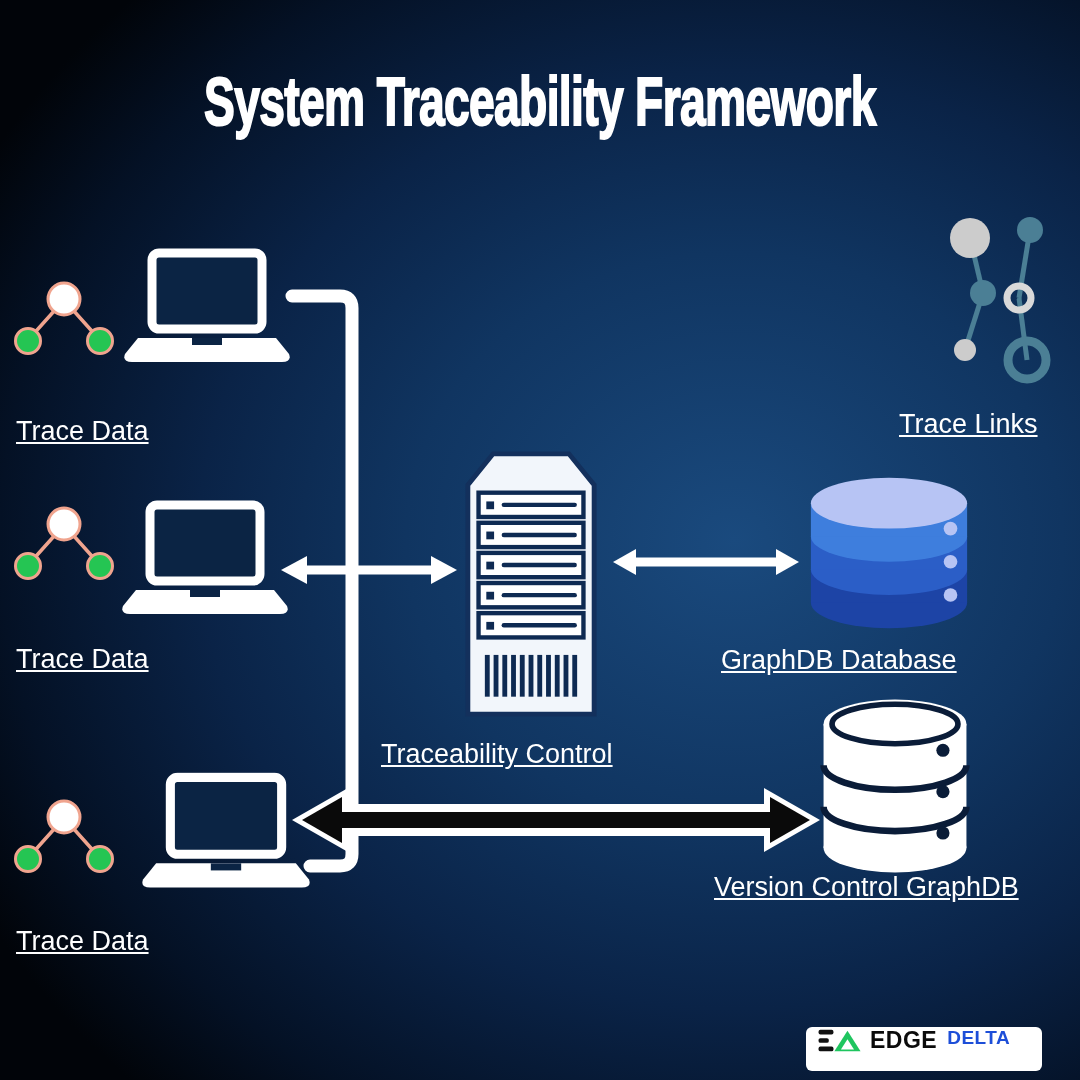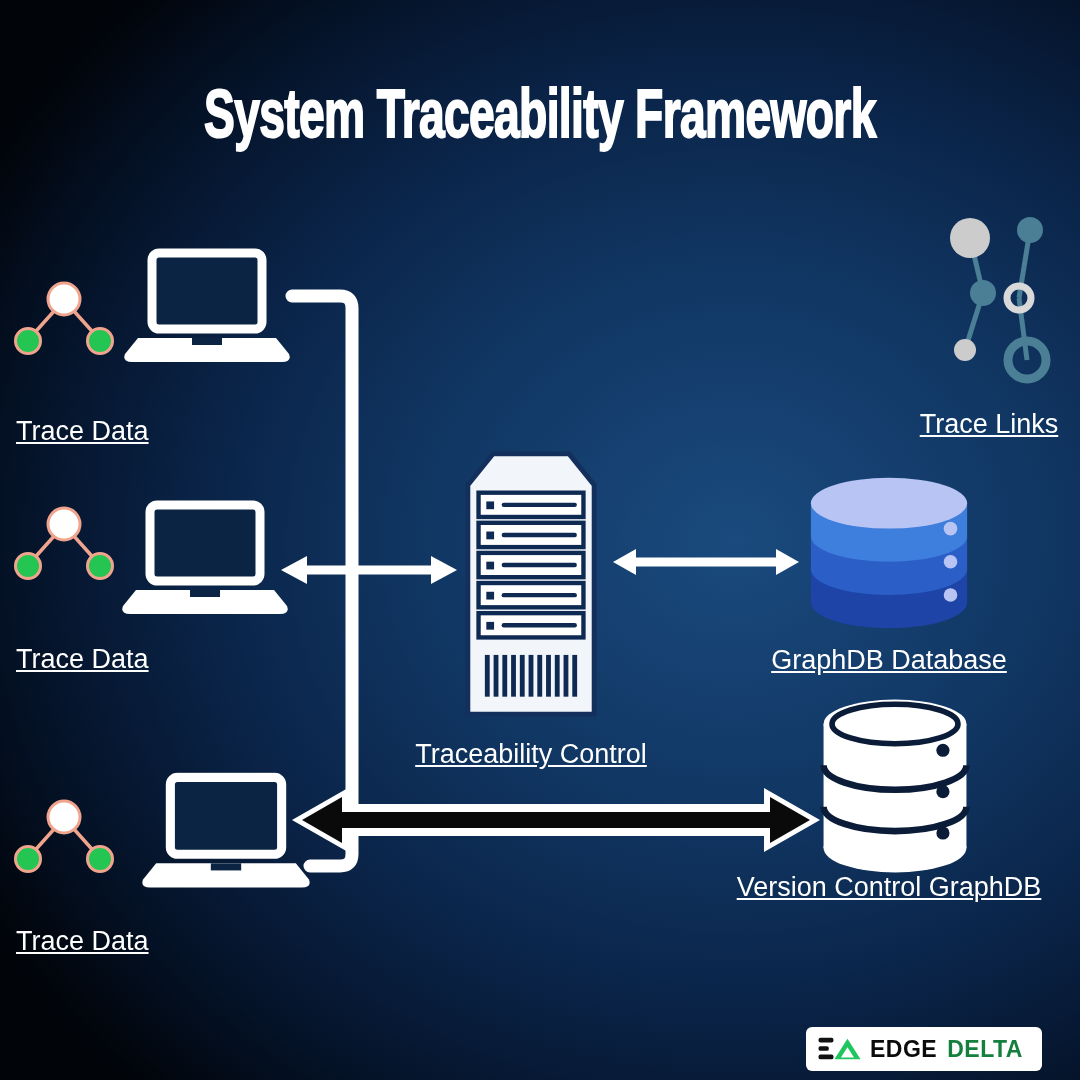--- a/index.html
+++ b/index.html
@@ -2,40 +2,40 @@
 <html><head>
 <meta charset="utf-8">
 <style>
   html,body{margin:0;padding:0;background:#000;}
   .canvas{
     position:relative;width:1080px;height:1080px;overflow:hidden;
     font-family:"Liberation Sans",sans-serif;
     background:radial-gradient(80% 70% at 68% 50%, #1a4a7e 0%, #103561 38%, #0a2347 62%, #041125 85%, #010409 100%);
   }
   .title{
-    position:absolute;top:62px;left:0;right:0;margin:12px;text-align:center;
+    position:absolute;top:62px;left:0;right:0;margin:0;text-align:center;
     color:#ffffff;font-size:68px;font-weight:bold;letter-spacing:-1px;
   }
   .title-inner{display:inline-block;transform:scaleX(0.68);transform-origin:center;
     -webkit-text-stroke:2px #ffffff;white-space:nowrap;}
   .icon{position:absolute;}
   .icon svg{width:100%;height:100%;display:block;}
   .label{
     position:absolute;color:#ffffff;font-size:27px;line-height:32px;
     font-family:"Liberation Sans",sans-serif;white-space:nowrap;text-decoration:underline;
   }
-  .label.center{text-align:center;}
+  .label.center{text-align:left;}
   .overlay{position:absolute;left:0;top:0;width:1080px;height:1080px;pointer-events:none;}
   .brand{
     position:absolute;left:806px;top:1027px;width:236px;height:44px;box-sizing:border-box;
-    background:#ffffff;border-radius:6px;display:flex;align-items:center;gap:8px;padding:0 12px;
+    background:#ffffff;border-radius:6px;display:flex;align-items:flex-start;gap:8px;padding:0 12px;
   }
   .brand svg{width:44px;height:28px;display:block;}
   .brand-edge{font-size:23px;font-weight:bold;letter-spacing:0.5px;color:#0b0b0b;}
-  .brand-delta{font-size:23px;font-weight:bold;letter-spacing:0.5px;color:#15803d;margin-left:2px;}
+  .brand-delta{font-size:19px;font-weight:bold;letter-spacing:0.5px;color:#1d4ed8;margin-left:2px;}
   .defs{position:absolute;width:0;height:0;overflow:hidden;}
 </style>
 </head>
 <body>
 
 <div class="canvas">
 
   <svg class="defs" aria-hidden="true">
     <symbol id="sym-laptop" viewBox="0 0 170 122">
       <rect x="30" y="5" width="110" height="76" rx="7" fill="#0b2444" stroke="#ffffff" stroke-width="9"></rect>
@@ -154,21 +154,21 @@
       <ellipse cx="85" cy="98" rx="80" ry="26" fill="#2b5ec7"></ellipse>
       <rect x="5" y="64" width="160" height="34" fill="#2b5ec7"></rect>
       <ellipse cx="85" cy="64" rx="80" ry="26" fill="#3e7edd"></ellipse>
       <rect x="5" y="30" width="160" height="34" fill="#3e7edd"></rect>
       <ellipse cx="85" cy="30" rx="80" ry="26" fill="#b7c4f4"></ellipse>
       <circle cx="148" cy="56" r="7" fill="#b7c4f4"></circle>
       <circle cx="148" cy="90" r="7" fill="#b7c4f4"></circle>
       <circle cx="148" cy="124" r="7" fill="#b7c4f4"></circle>
     </svg>
   </div>
-  <div class="label center" style="left:739px;top:644px;width:300px">GraphDB Database</div>
+  <div class="label center" style="left:721px;top:644px;width:300px">GraphDB Database</div>
 
   <div class="icon" style="left:814px;top:692px;width:162px;height:188px">
     <svg viewBox="0 0 170 200">
       <ellipse cx="85" cy="166" rx="76" ry="26" fill="#ffffff"></ellipse>
       <rect x="9" y="34" width="152" height="132" fill="#ffffff"></rect>
       <ellipse cx="85" cy="34" rx="76" ry="26" fill="#ffffff"></ellipse>
       <ellipse cx="85" cy="34" rx="67" ry="21" fill="#ffffff" stroke="#0a1c38" stroke-width="6"></ellipse>
       <path d="M9 78 A76 26 0 0 0 161 78" stroke="#0a1c38" stroke-width="7" fill="none"></path>
       <path d="M9 122 A76 26 0 0 0 161 122" stroke="#0a1c38" stroke-width="7" fill="none"></path>
       <circle cx="136" cy="62" r="7" fill="#0a1c38"></circle>

